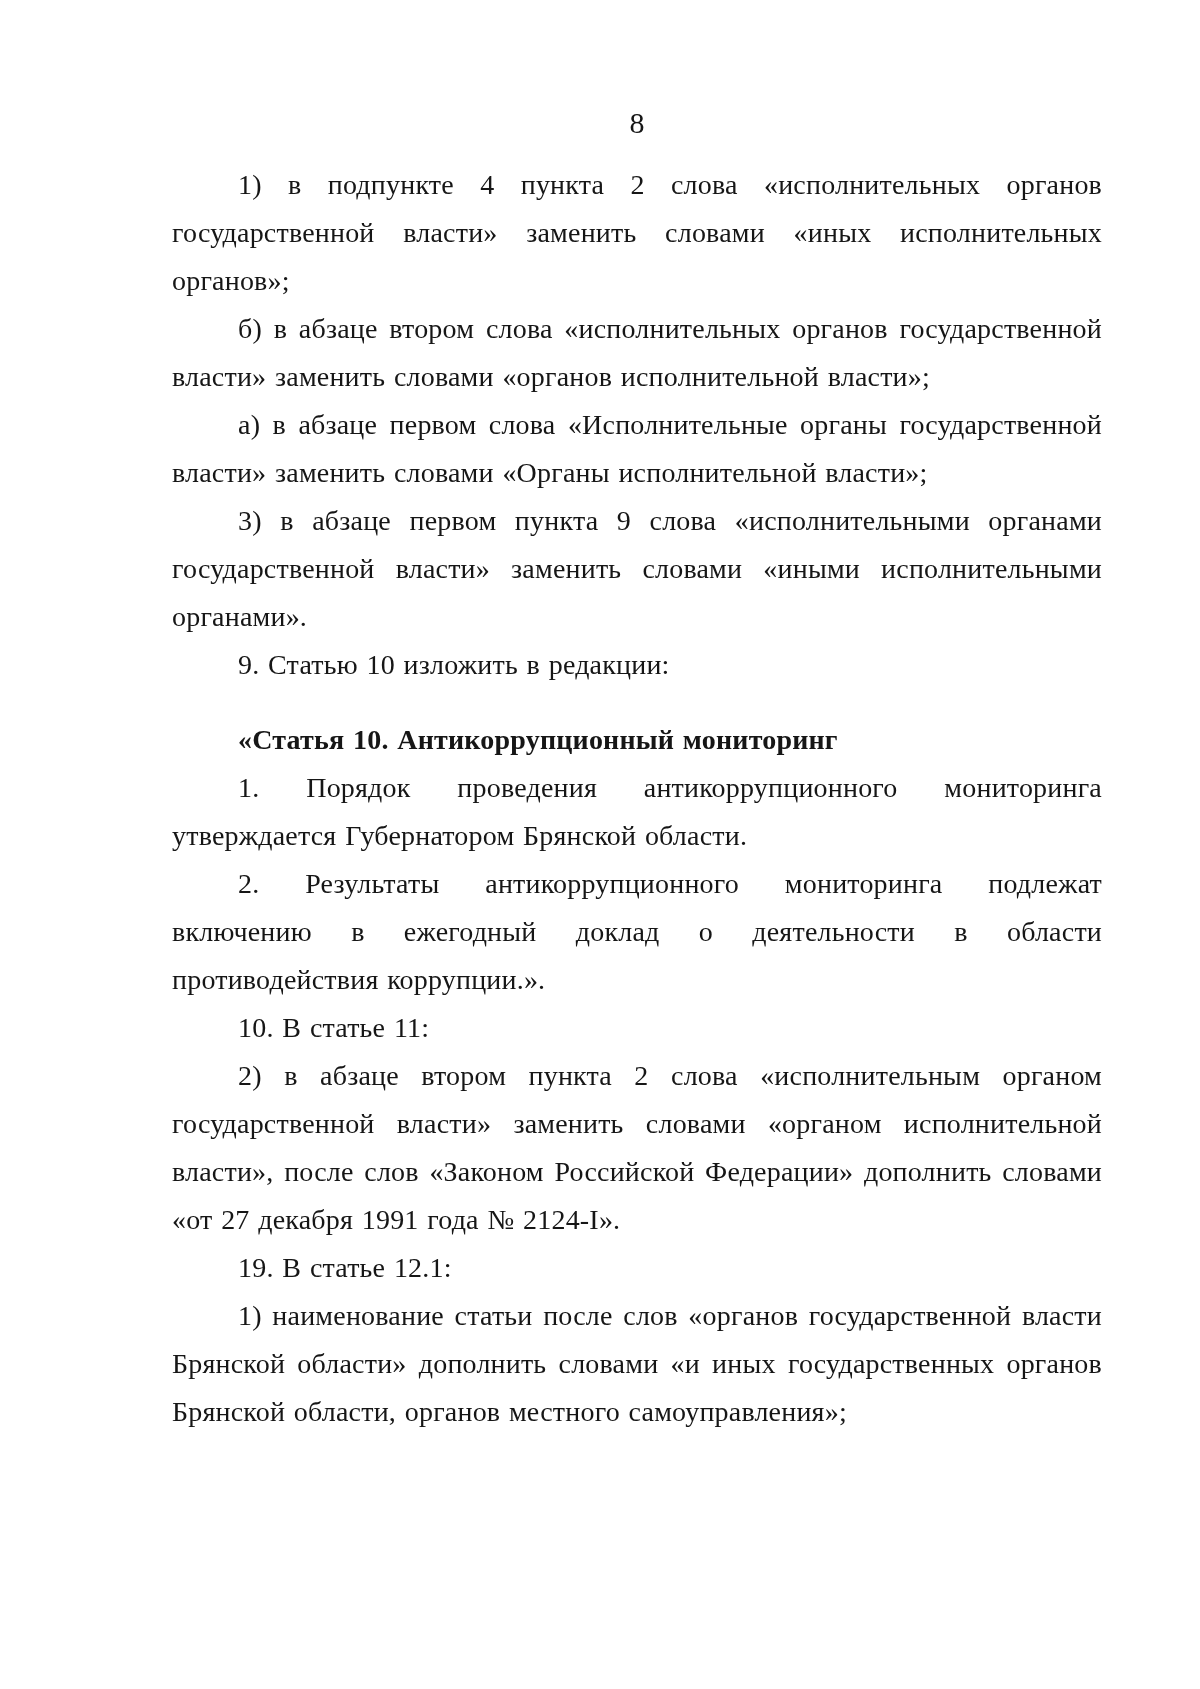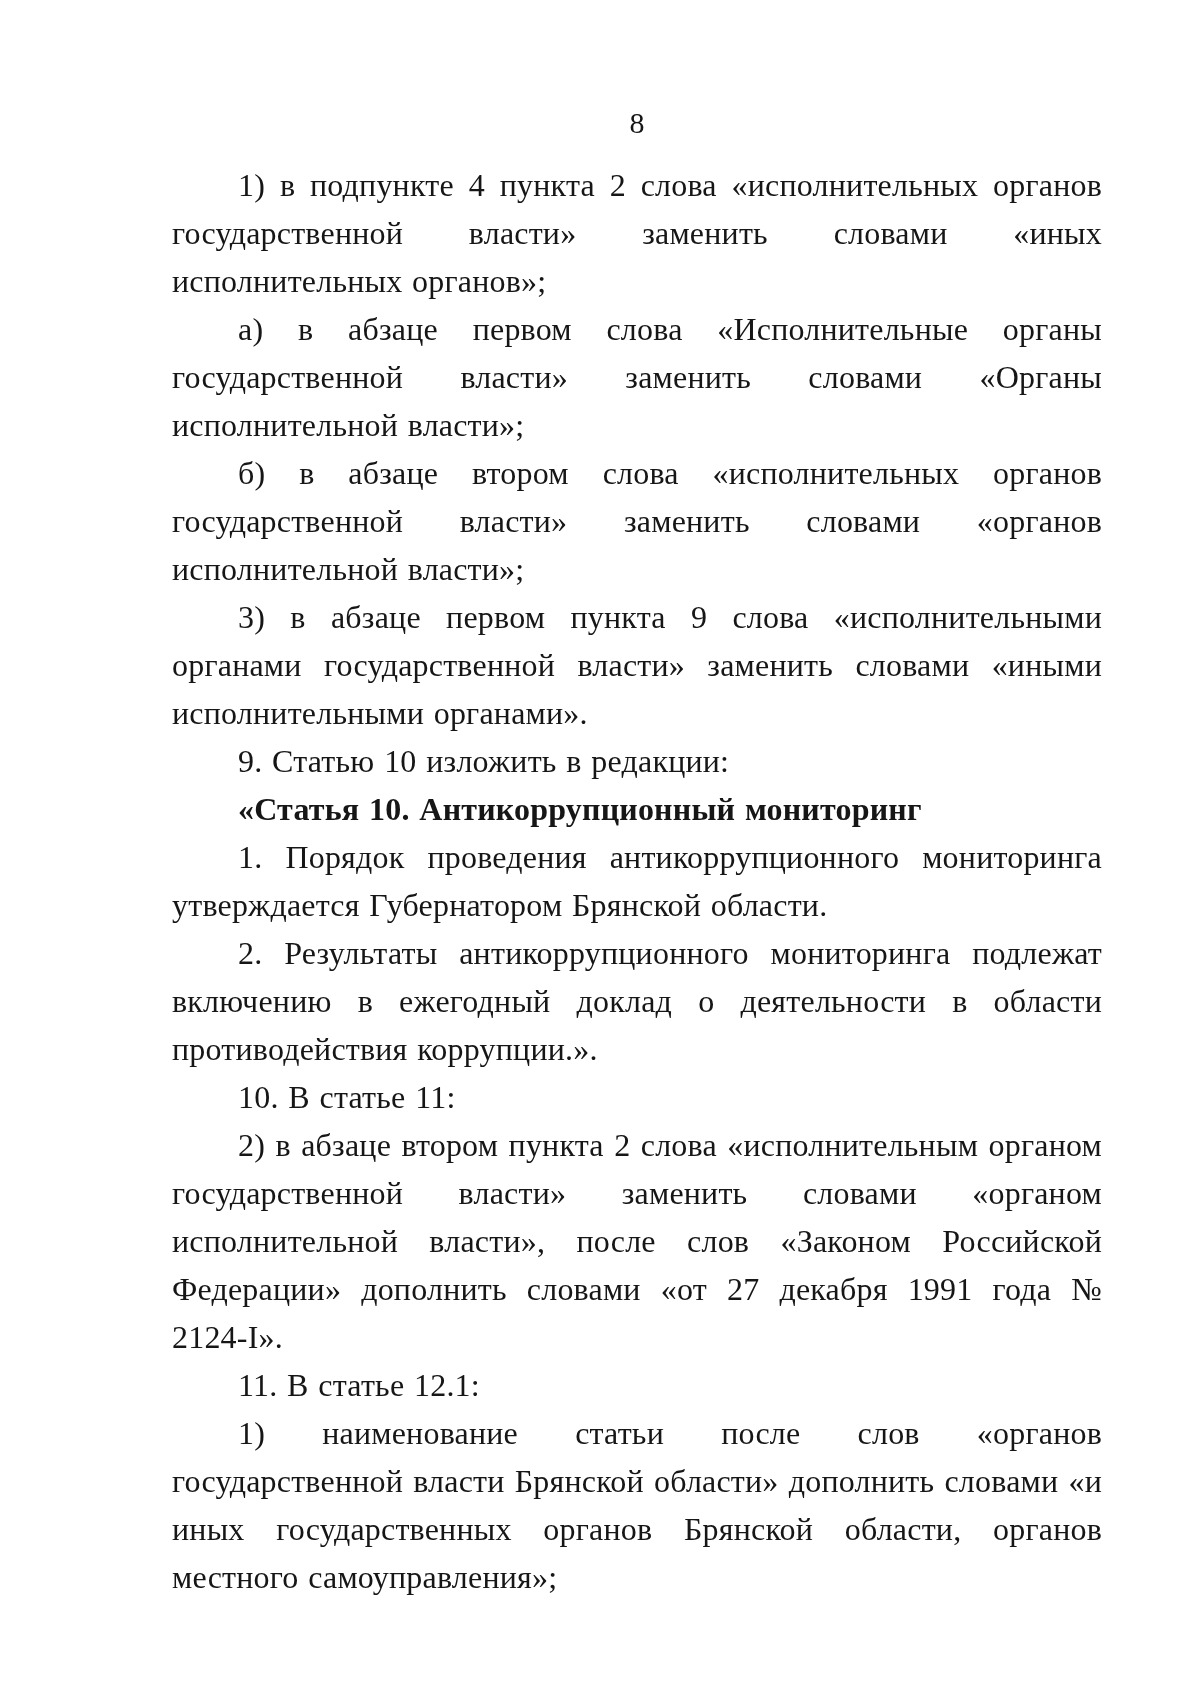--- a/index.html
+++ b/index.html
@@ -20,42 +20,43 @@
   }
   .page-number {
     font-size: 30px;
     line-height: 44px;
     text-align: center;
     margin: 0 0 16px 0;
     letter-spacing: 0.2px;
   }
   .para {
     margin: 0;
-    font-size: 32px;
+    font-size: 28px;
     line-height: 48px;
     text-align: justify;
     text-align-last: left;
     text-indent: 66px;
     letter-spacing: 0.2px;
     word-spacing: 1.5px;
   }
   .para.bold {
     font-weight: 700;
+    margin-top: 27px;
   }
 </style>
 </head>
 <body>
 
 <div class="page">
   <div class="page-number">8</div>
   <p class="para">1) в подпункте 4 пункта 2 слова «исполнительных органов государственной власти» заменить словами «иных исполнительных органов»;</p>
+  <p class="para">б) в абзаце втором слова «исполнительных органов государственной власти» заменить словами «органов исполнительной власти»;</p>
   <p class="para">а) в абзаце первом слова «Исполнительные органы государственной власти» заменить словами «Органы исполнительной власти»;</p>
-  <p class="para">б) в абзаце втором слова «исполнительных органов государственной власти» заменить словами «органов исполнительной власти»;</p>
   <p class="para">3) в абзаце первом пункта 9 слова «исполнительными органами государственной власти» заменить словами «иными исполнительными органами».</p>
   <p class="para">9. Статью 10 изложить в редакции:</p>
   <p class="para bold">«Статья 10. Антикоррупционный мониторинг</p>
   <p class="para">1. Порядок проведения антикоррупционного мониторинга утверждается Губернатором Брянской области.</p>
   <p class="para">2. Результаты антикоррупционного мониторинга подлежат включению в ежегодный доклад о деятельности в области противодействия коррупции.».</p>
   <p class="para">10. В статье 11:</p>
   <p class="para">2) в абзаце втором пункта 2 слова «исполнительным органом государственной власти» заменить словами «органом исполнительной власти», после слов «Законом Российской Федерации» дополнить словами «от 27 декабря 1991 года № 2124-I».</p>
-  <p class="para">11. В статье 12.1:</p>
+  <p class="para">19. В статье 12.1:</p>
   <p class="para">1) наименование статьи после слов «органов государственной власти Брянской области» дополнить словами «и иных государственных органов Брянской области, органов местного самоуправления»;</p>
 </div>
 
 </body></html>

